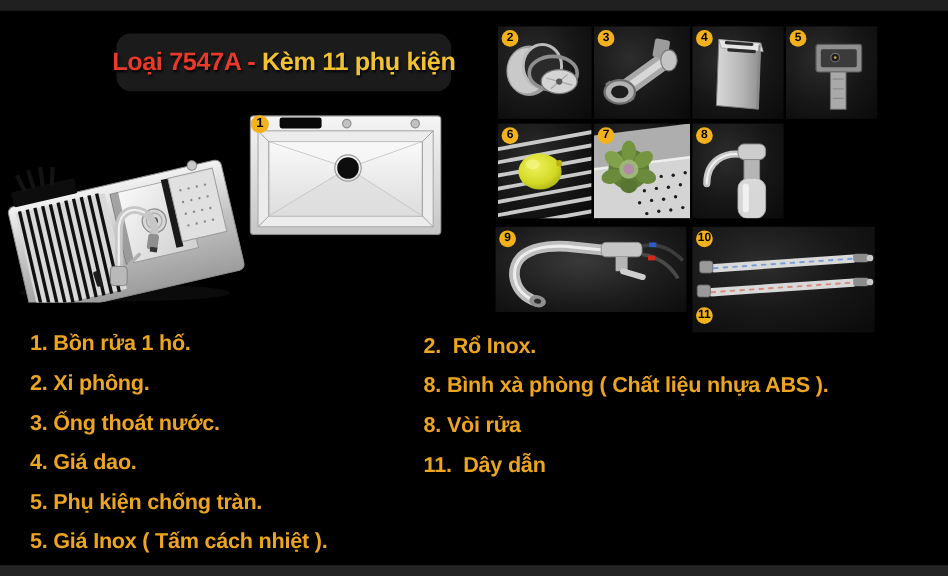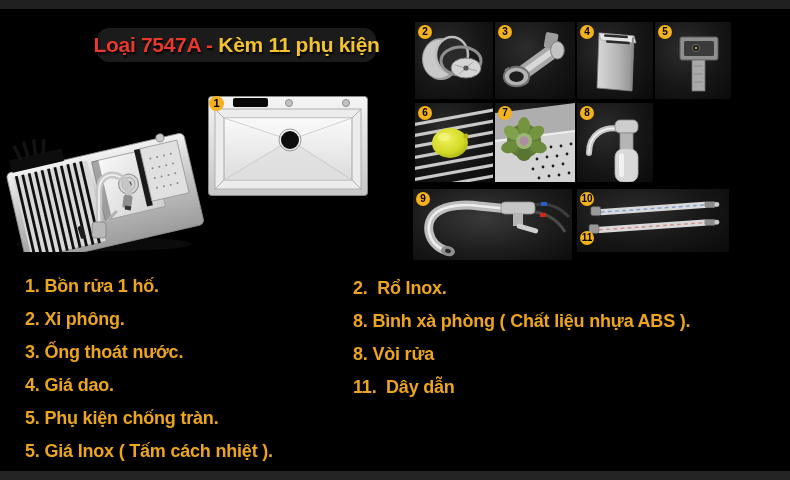--- a/index.html
+++ b/index.html
@@ -4,21 +4,21 @@
 <title>Product Sheet</title>
 <style>
   html,body{margin:0;padding:0;background:#000;}
   .stage{position:relative;width:790px;height:480px;background:#000;overflow:hidden;
          font-family:"Liberation Sans","DejaVu Sans",sans-serif;}
   .band{position:absolute;left:0;width:790px;background:#202020;}
   .band.top{top:0;height:9px;}
   .band.bottom{top:471px;height:9px;background:#242424;}
 
   
-  .banner{position:absolute;left:97px;top:28px;width:279px;height:34px;background:#1b1b1b;
+  .banner{position:absolute;left:97px;top:28px;width:279px;height:48px;background:#1b1b1b;
           border-radius:12px;display:flex;align-items:center;justify-content:center;
           font-weight:bold;font-size:21px;letter-spacing:-0.3px;white-space:pre;
           text-shadow:1px 2px 2px #000;}
   .banner .red{color:#e8392a;}
   .banner .yellow{color:#f2c230;}
 
   
   .hero-left{position:absolute;left:4px;top:80px;width:200px;height:172px;}
   .hero-main{position:absolute;left:208px;top:96px;width:160px;height:100px;}
   .hero-left svg,.hero-main svg{display:block;width:100%;height:100%;}
@@ -28,21 +28,21 @@
         overflow:hidden;}
   .tile svg{display:block;width:100%;height:100%;}
   .t2{left:415px;top:22px;width:78px;height:77px;}
   .t3{left:495px;top:22px;width:80px;height:77px;}
   .t4{left:577px;top:22px;width:76px;height:77px;}
   .t5{left:655px;top:22px;width:76px;height:77px;}
   .t6{left:415px;top:103px;width:78px;height:79px;}
   .t7{left:495px;top:103px;width:80px;height:79px;}
   .t8{left:577px;top:103px;width:76px;height:79px;}
   .t9{left:413px;top:189px;width:159px;height:71px;background:radial-gradient(ellipse at 45% 40%, #3a3a3a 0%, #1b1b1b 60%, #0c0c0c 100%);}
-  .t10{left:577px;top:189px;width:152px;height:63px;}
+  .t10{left:577px;top:189px;width:152px;height:88px;}
 
   
   .badge{position:absolute;left:3px;top:3px;width:14px;height:14px;border-radius:50%;
          background:#f3b11d;color:#000;font-size:10px;font-weight:bold;line-height:14px;
          text-align:center;z-index:3;}
   .badge.bottom{top:auto;bottom:7px;}
   .badge.hero{left:1px;top:0px;width:15px;height:15px;line-height:15px;font-size:11px;}
 
   
   .list{position:absolute;color:#eda51f;font-weight:bold;font-size:18px;

